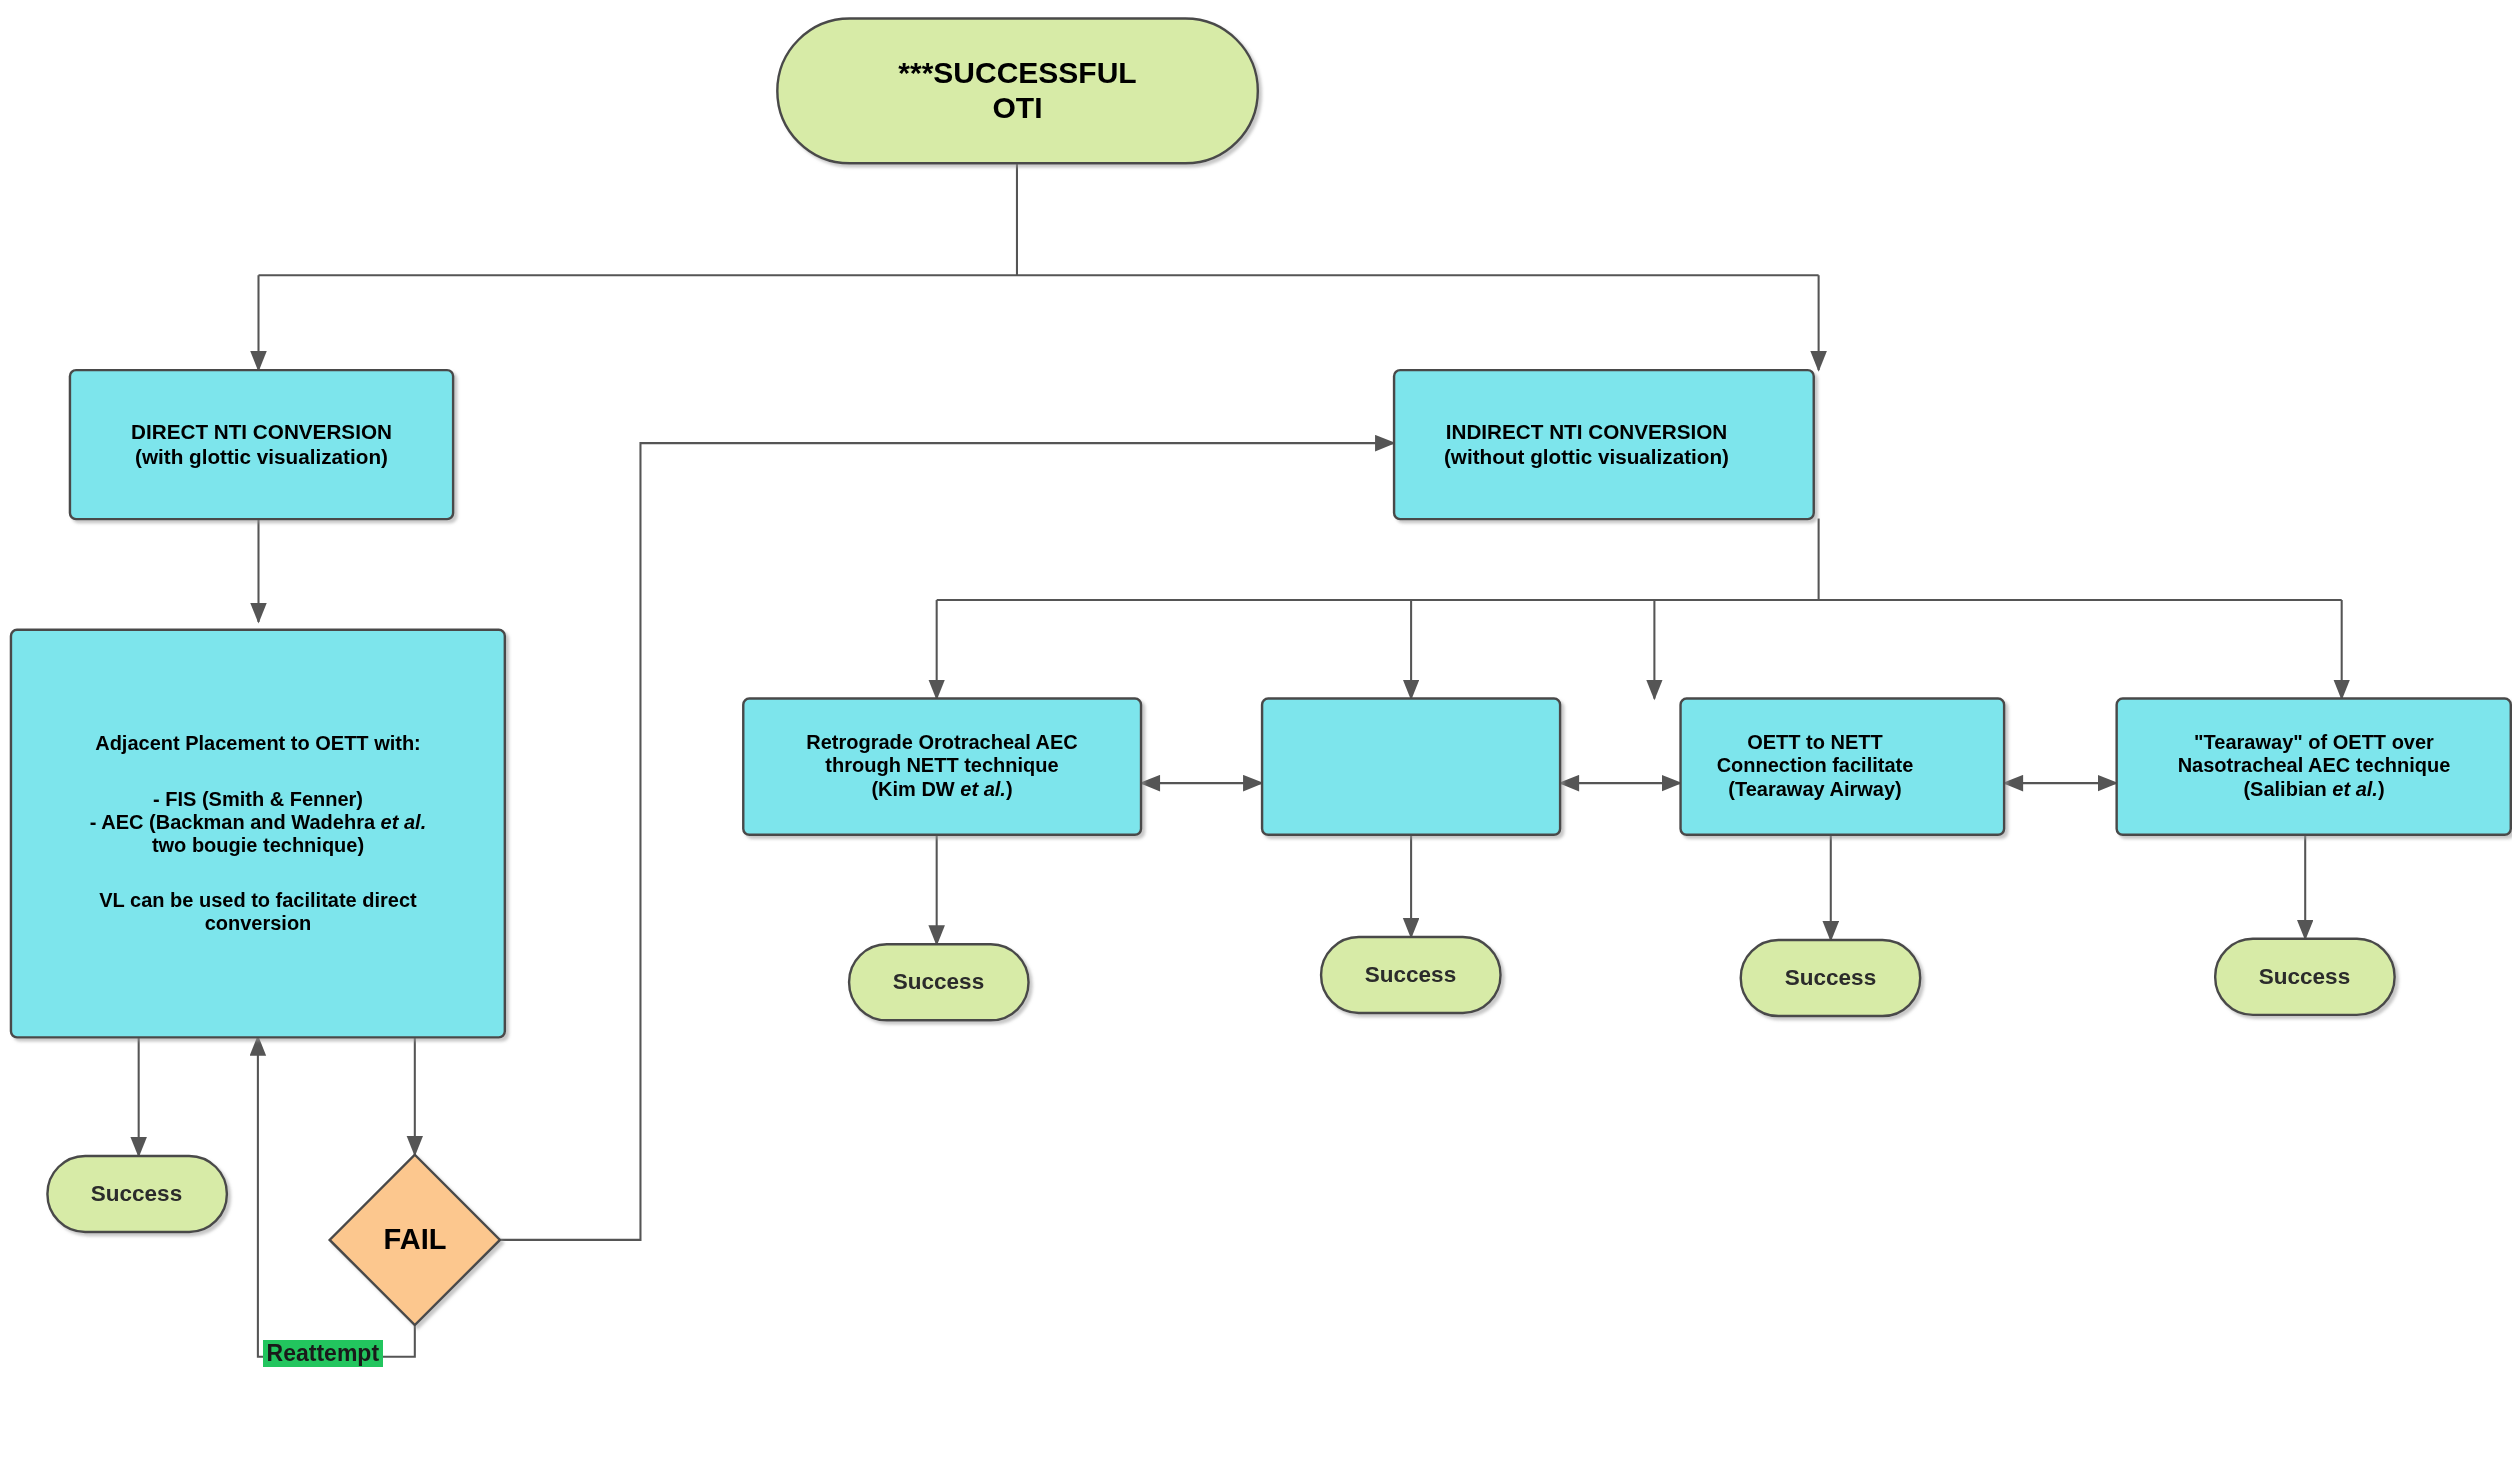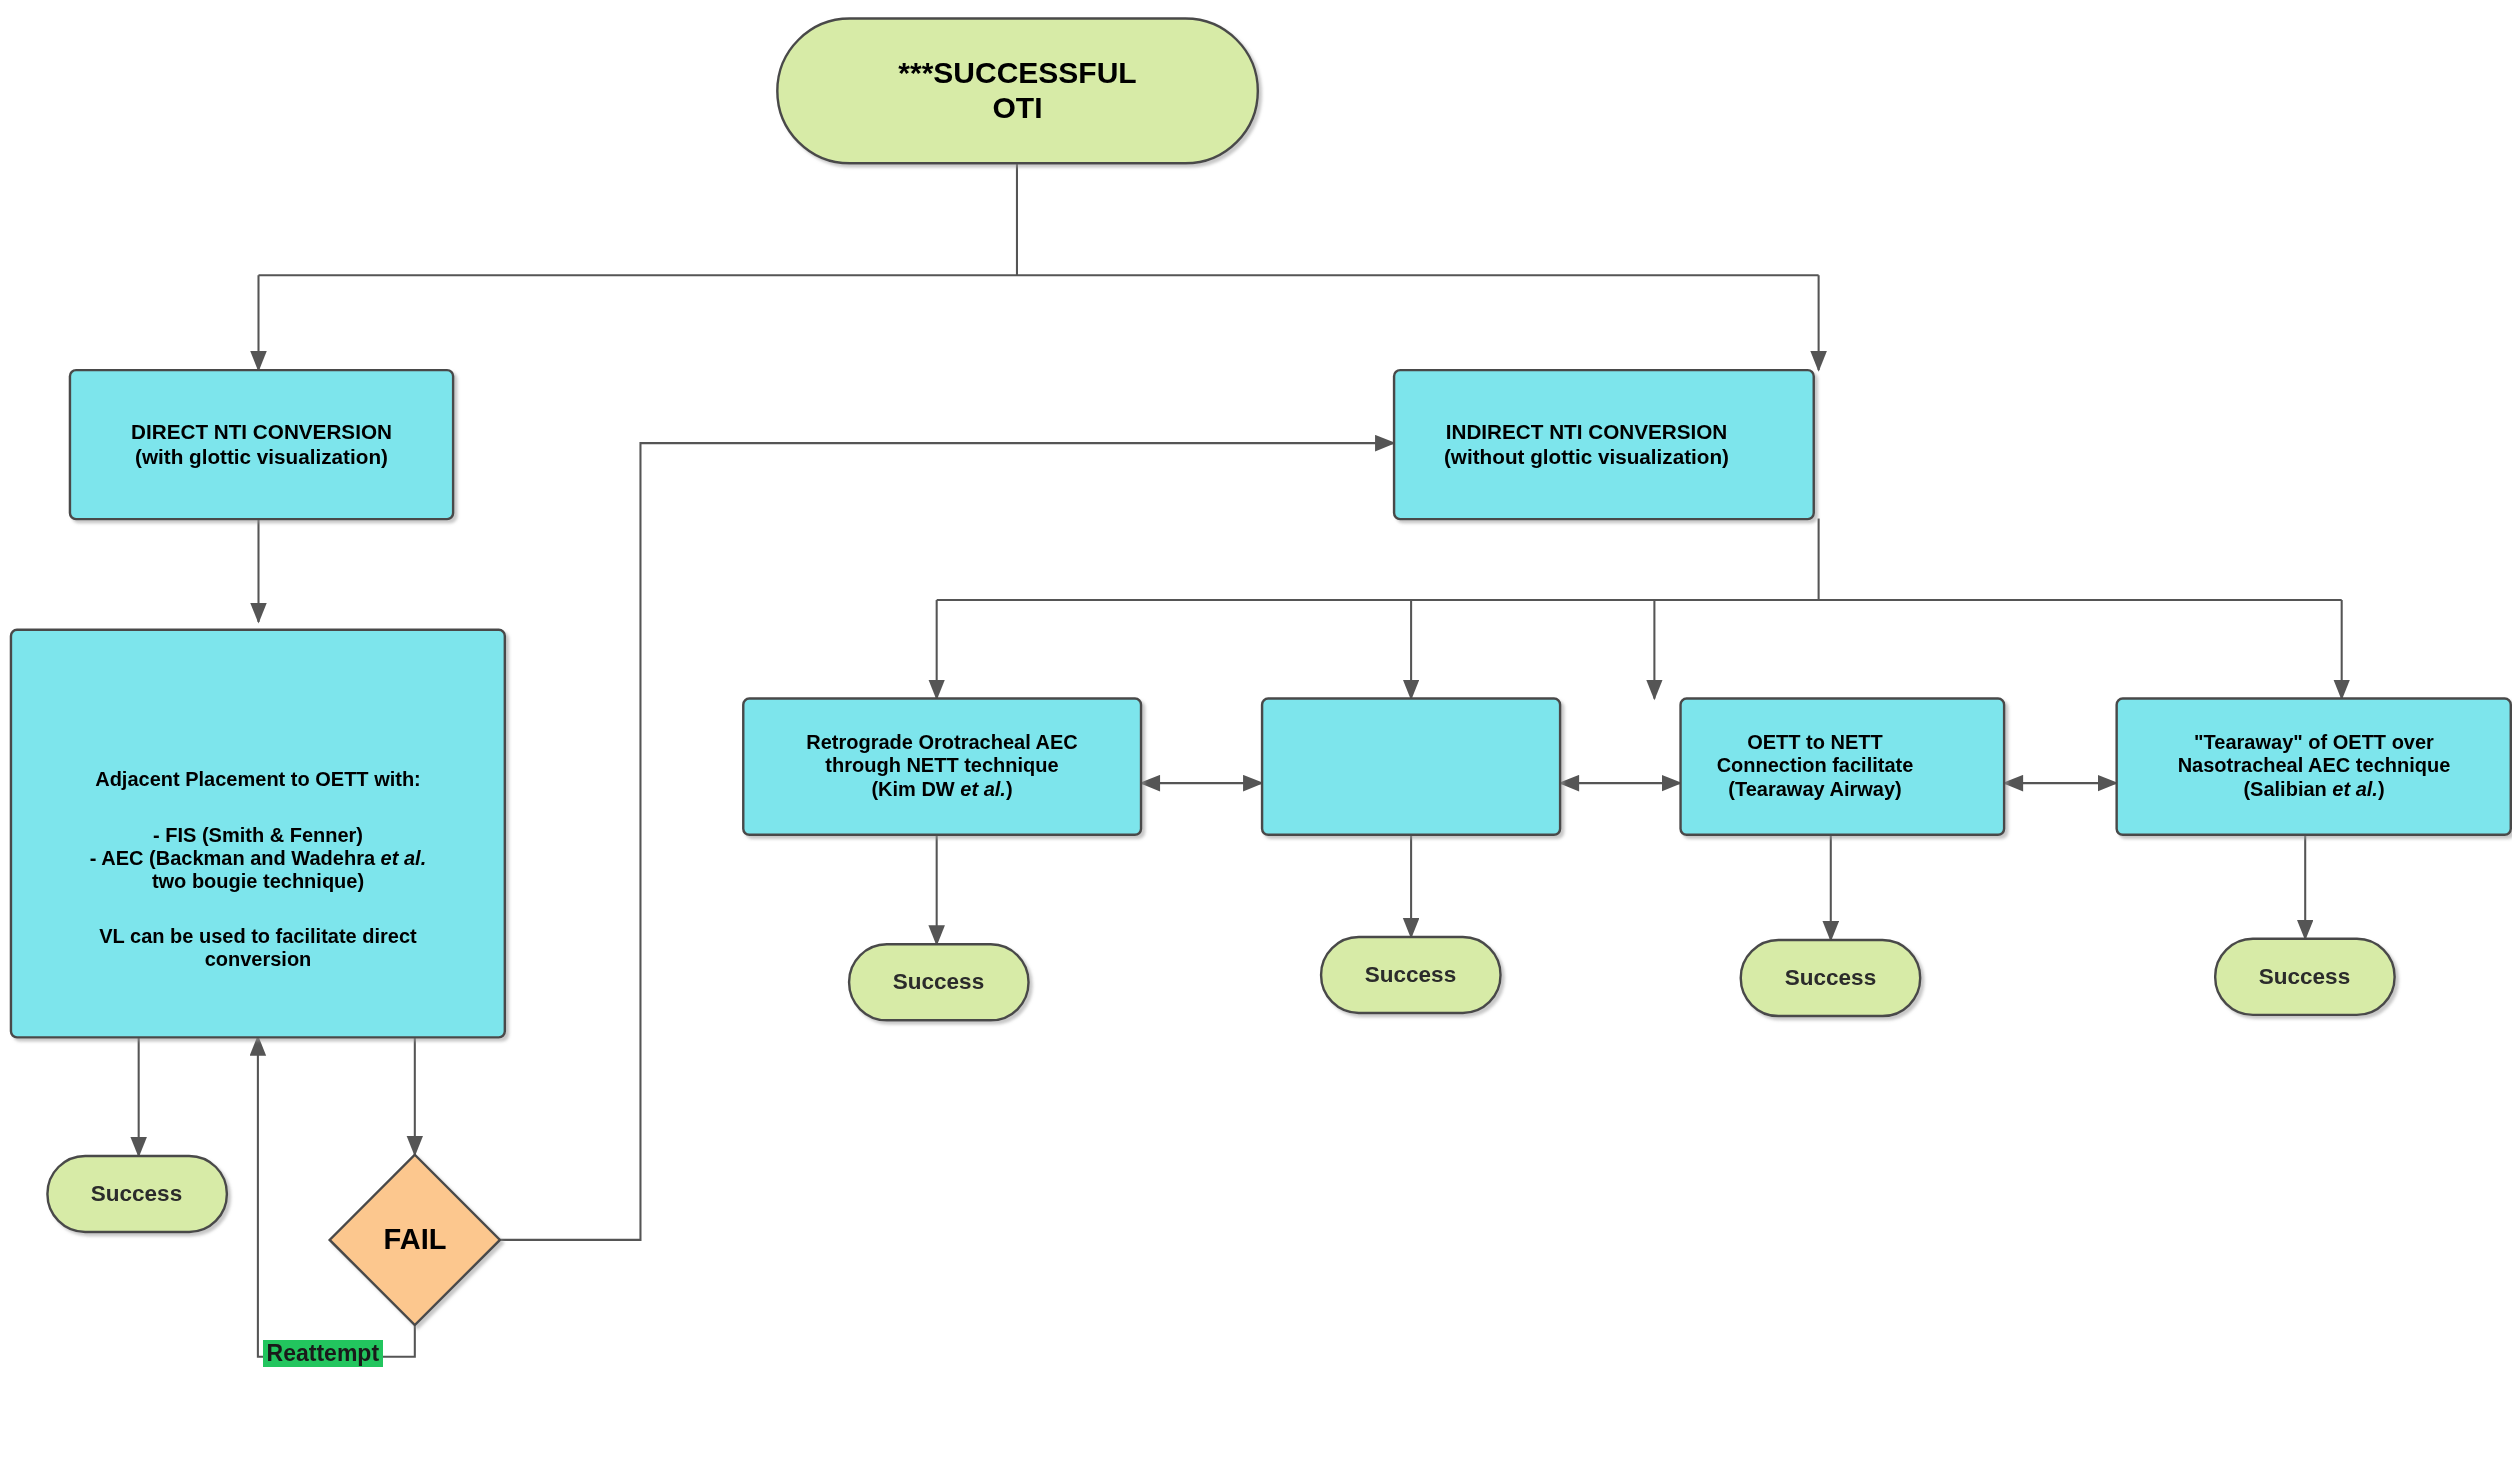--- a/index.html
+++ b/index.html
@@ -100,21 +100,21 @@
 
   <div class="node-label" style="left:777px;top:18px;width:481px;height:145px;font-size:30px;">***SUCCESSFUL
 OTI</div>
 
   <div class="node-label" style="left:70px;top:370px;width:383px;height:149px;font-size:20.7px;">DIRECT NTI CONVERSION
 (with glottic visualization)</div>
 
   <div class="node-label" style="left:1394px;top:370px;width:385px;height:149px;font-size:20.7px;">INDIRECT NTI CONVERSION
 (without glottic visualization)</div>
 
-  <div class="node-label" style="left:11px;top:630px;width:494px;height:408px;font-size:20px;flex-direction:column;margin-top:36px;">
+  <div class="node-label" style="left:11px;top:630px;width:494px;height:408px;font-size:20px;flex-direction:column;">
     <div>Adjacent Placement to OETT with:</div>
     <div style="height:32px;"></div>
     <div>- FIS (Smith &amp; Fenner)</div>
     <div>- AEC (Backman and Wadehra <i>et al.</i></div>
     <div>two bougie technique)</div>
     <div style="height:32px;"></div>
     <div>VL can be used to facilitate direct</div>
     <div>conversion</div>
   </div>
 

